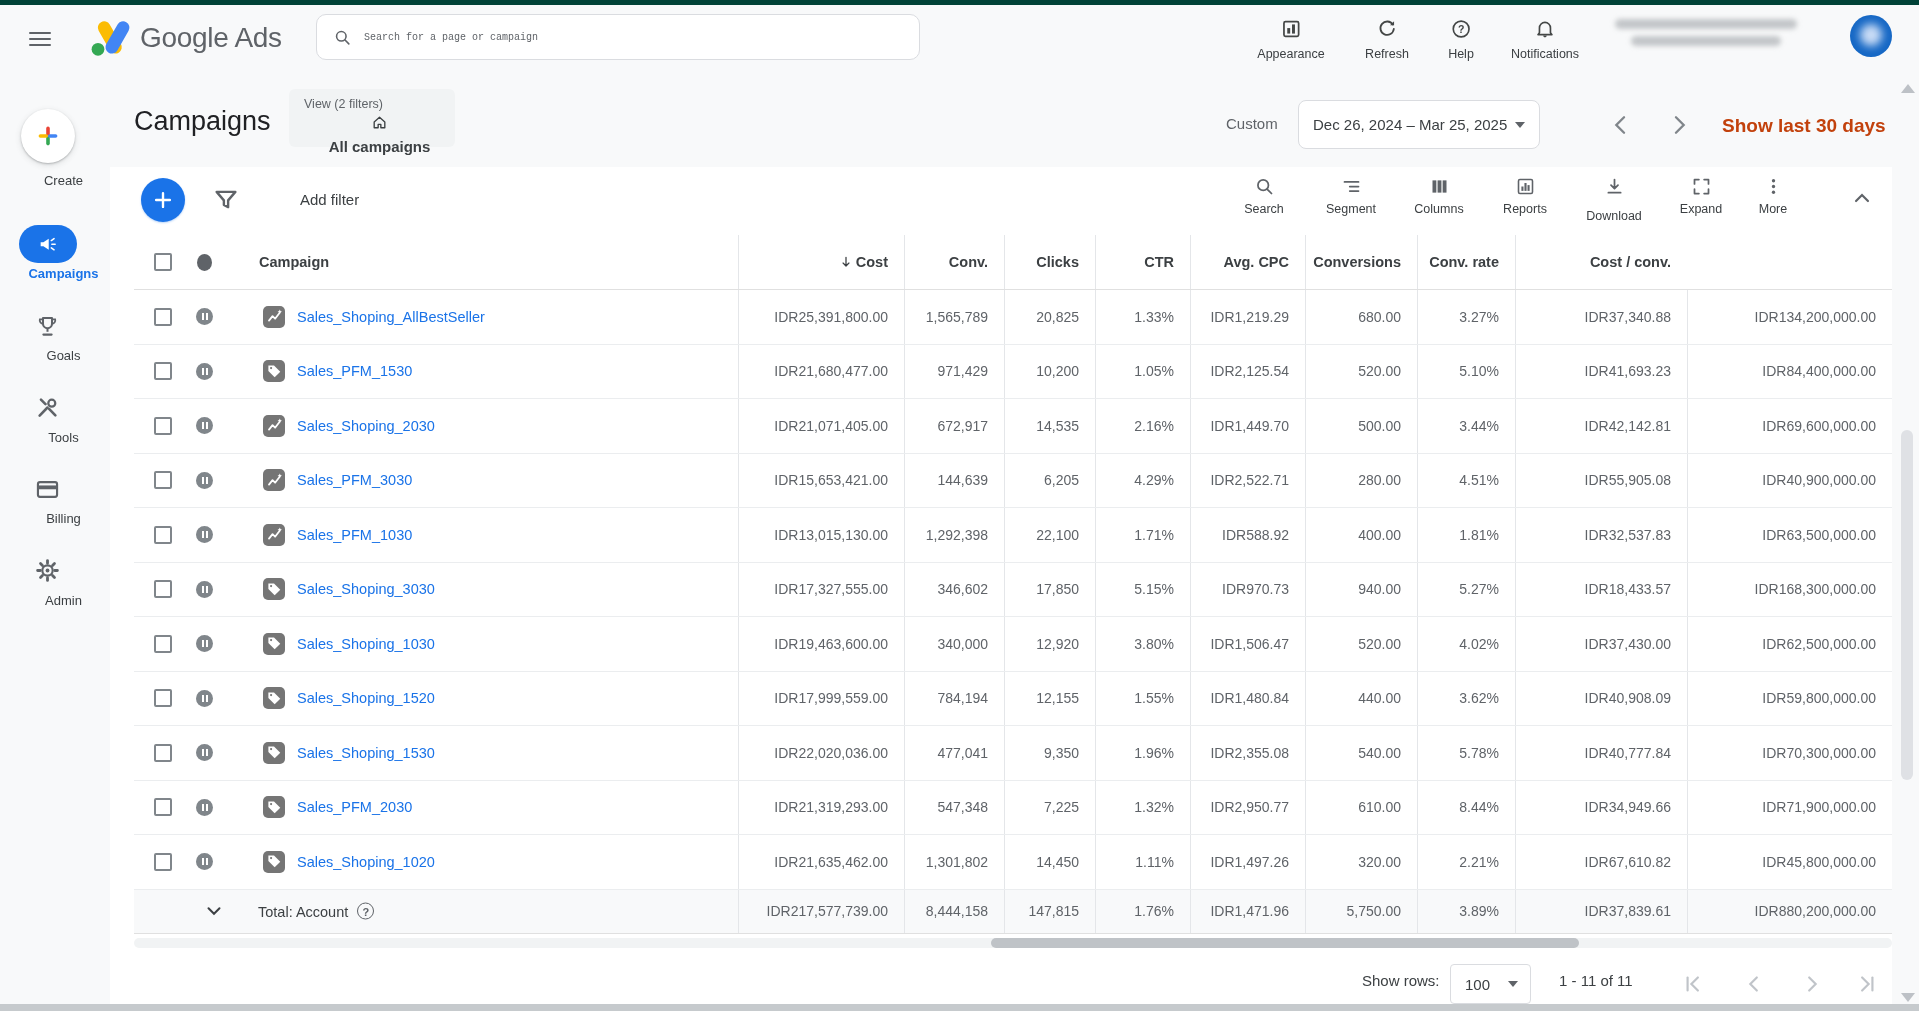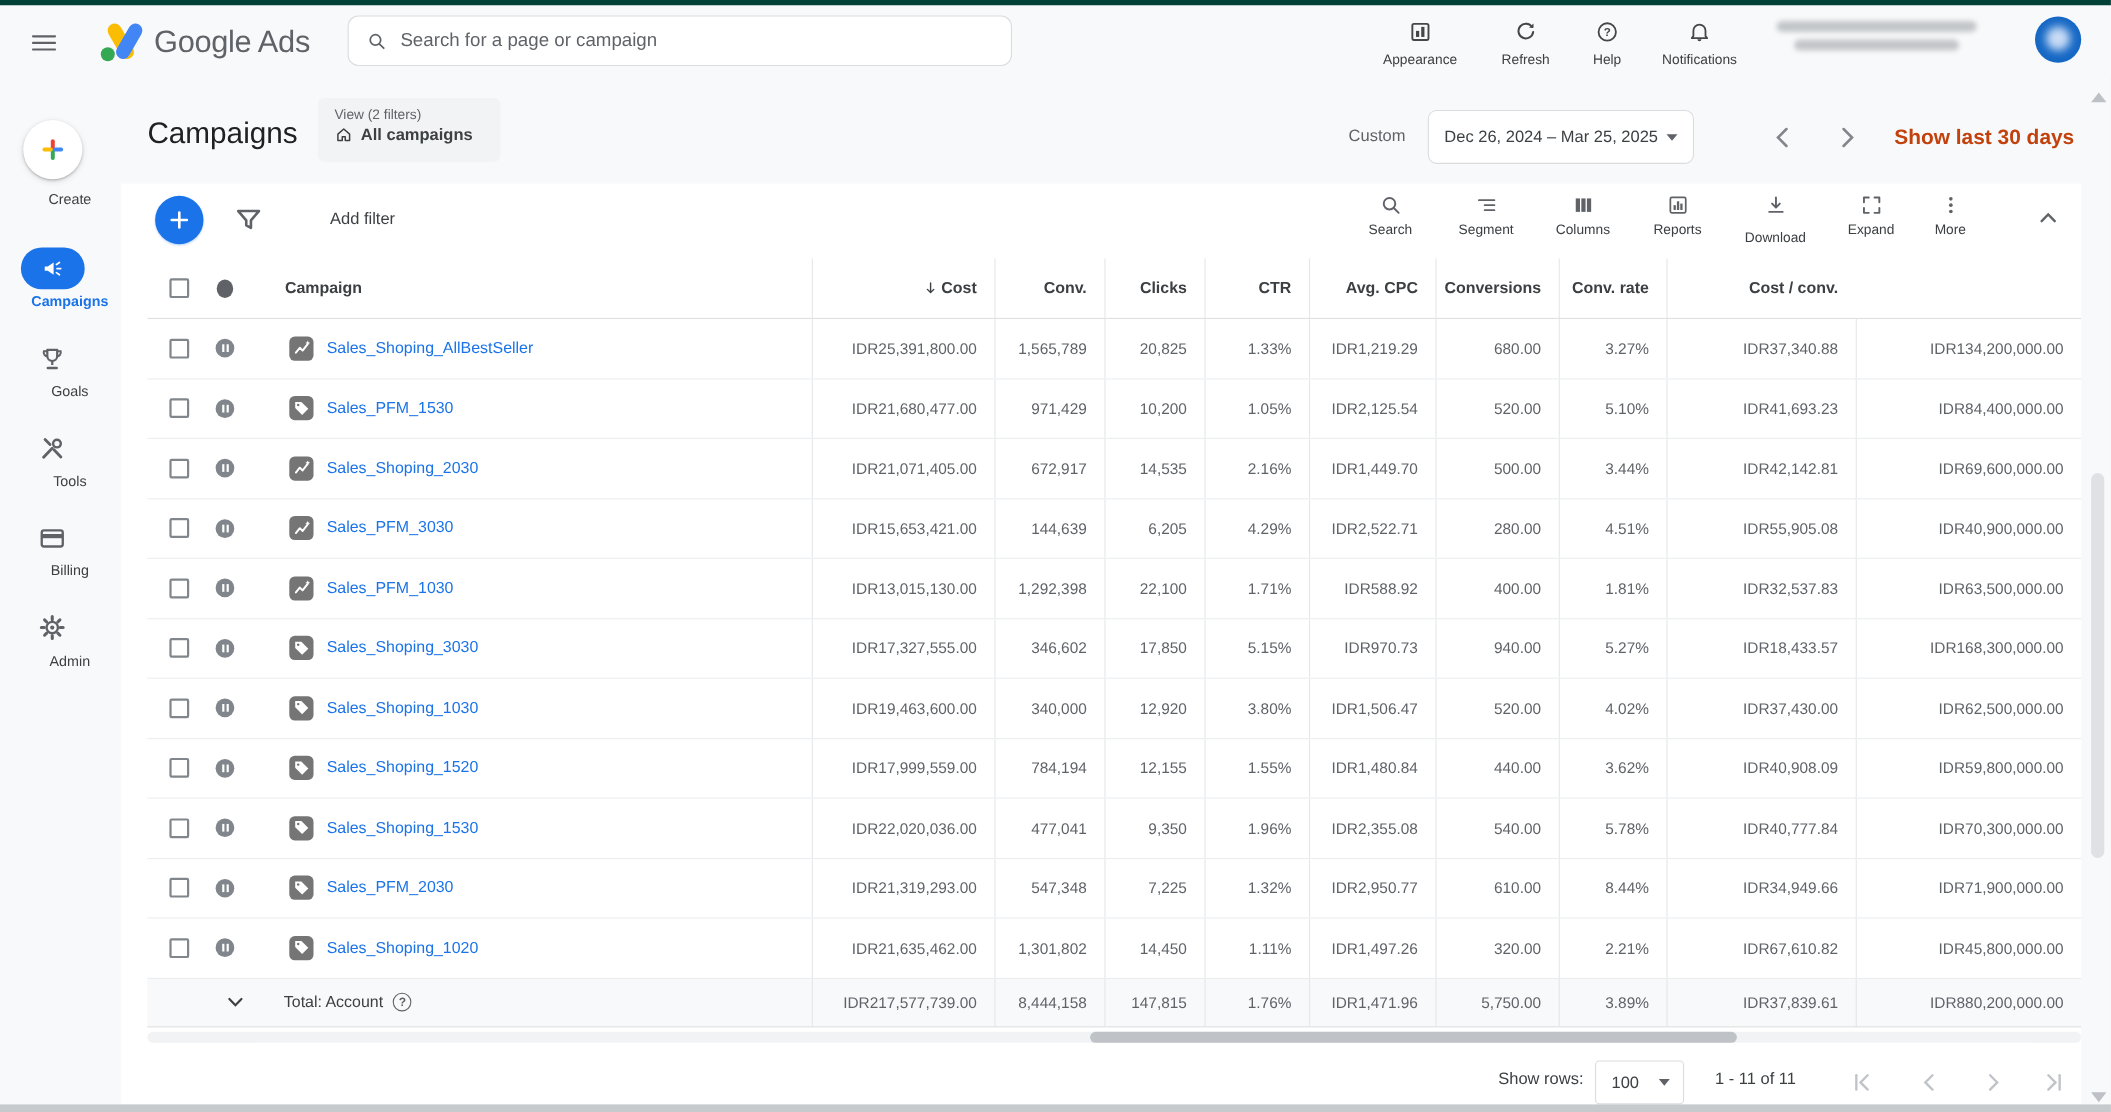--- a/index.html
+++ b/index.html
@@ -11,22 +11,22 @@
   
   .top-strip { position:absolute; top:0; left:0; width:1919px; height:5px; background:#004237; }
   .topbar { position:absolute; top:5px; left:0; width:1919px; height:64px; background:#f8f9fa; }
   .hamburger { position:absolute; left:28px; top:22px; width:24px; height:20px; cursor:pointer; padding:1px; }
   .hamburger span { display:block; height:2.4px; background:#5f6368; margin:3.6px 0; border-radius:1px; }
   .logo-svg { position:absolute; left:88px; top:13px; }
   .brand { position:absolute; left:140px; top:17px; font-size:28px; color:#5f6368; letter-spacing:-0.3px; }
   .searchbox { position:absolute; left:316px; top:9px; width:604px; height:46px; background:#fff;
                border:1px solid #dadce0; border-radius:10px; display:flex; align-items:center; padding:0 16px; gap:12px; }
   .searchbox .ic { width:19px; height:19px; color:#5f6368; flex:0 0 auto; }
-  .searchbox input { border:none; outline:none; flex:1; font-size:17px; color:#c2410c; background:transparent;
-                     font-family:Liberation Sans, sans-serif; }
+  .searchbox input { border:none; outline:none; flex:1; font-size:10px; color:#c2410c; background:transparent;
+                     font-family:Liberation Mono, monospace; }
   .searchbox input::placeholder { color:#5f6368; }
   .top-action { position:absolute; top:13px; transform:translateX(-50%); display:flex; flex-direction:column;
                 align-items:center; gap:7px; cursor:pointer; }
   .top-action .ic { width:22px; height:22px; color:#444746; }
   .top-action .lbl { font-size:12.5px; color:#3c4043; white-space:nowrap; }
   .account-blur { position:absolute; left:1615px; top:14px; width:182px; height:36px; }
   .account-blur i { display:block; height:10px; border-radius:5px; background:#c3c6c9; filter:blur(2.5px); margin-bottom:7px; }
   .avatar { position:absolute; left:1850px; top:10px; width:42px; height:42px; border-radius:50%;
             background:#1668c5; overflow:hidden; cursor:pointer; }
   .avatar i { position:absolute; left:10px; top:9px; width:22px; height:22px; border-radius:50%;
@@ -41,21 +41,21 @@
   .camp-pill { position:absolute; left:19px; top:156px; width:58px; height:38px; border-radius:19px;
                background:#1a73e8; display:flex; align-items:center; justify-content:center; cursor:pointer; }
   .camp-pill .ic { width:22px; height:22px; }
   .side-ic { position:absolute; left:34px; width:27px; height:27px; color:#5f6368; cursor:pointer; }
 
   
   .page-title { position:absolute; left:134px; top:106px; font-size:27px; color:#202124; font-weight:400; }
   .view-chip { position:absolute; left:289px; top:89px; width:166px; height:58px; background:#f1f3f4;
                border-radius:6px; padding:8px 0 0 15px; cursor:pointer; }
   .view-chip .l1 { font-size:12.5px; color:#5f6368; }
-  .view-chip .l2 { margin-top:3px; display:flex; align-items:center; gap:7px; font-size:15px; font-weight:bold; color:#3c4043; }
+  .view-chip .l2 { margin-top:3px; display:flex; align-items:center; gap:7px; font-size:15px; font-weight:bold; color:#3c4043;flex-direction:column; }
   .view-chip .ic { width:17px; height:17px; color:#3c4043; }
   .date-mode { position:absolute; left:1226px; top:115px; font-size:15px; color:#5f6368; }
   .date-box { position:absolute; left:1298px; top:100px; width:242px; height:49px; background:#fff;
               border:1px solid #dadce0; border-radius:8px; display:flex; align-items:center;
               padding:0 14px; cursor:pointer; }
   .date-box .txt { font-size:15px; color:#3c4043; flex:1; }
   .caret { width:0; height:0; border-left:5px solid transparent; border-right:5px solid transparent;
            border-top:6px solid #5f6368; }
   .nav-chev { position:absolute; top:111px; width:28px; height:28px; color:#80868b; cursor:pointer; }
   .quick-link { position:absolute; left:1722px; top:115px; font-size:19px; color:#c2410c; font-weight:bold; cursor:pointer; }

